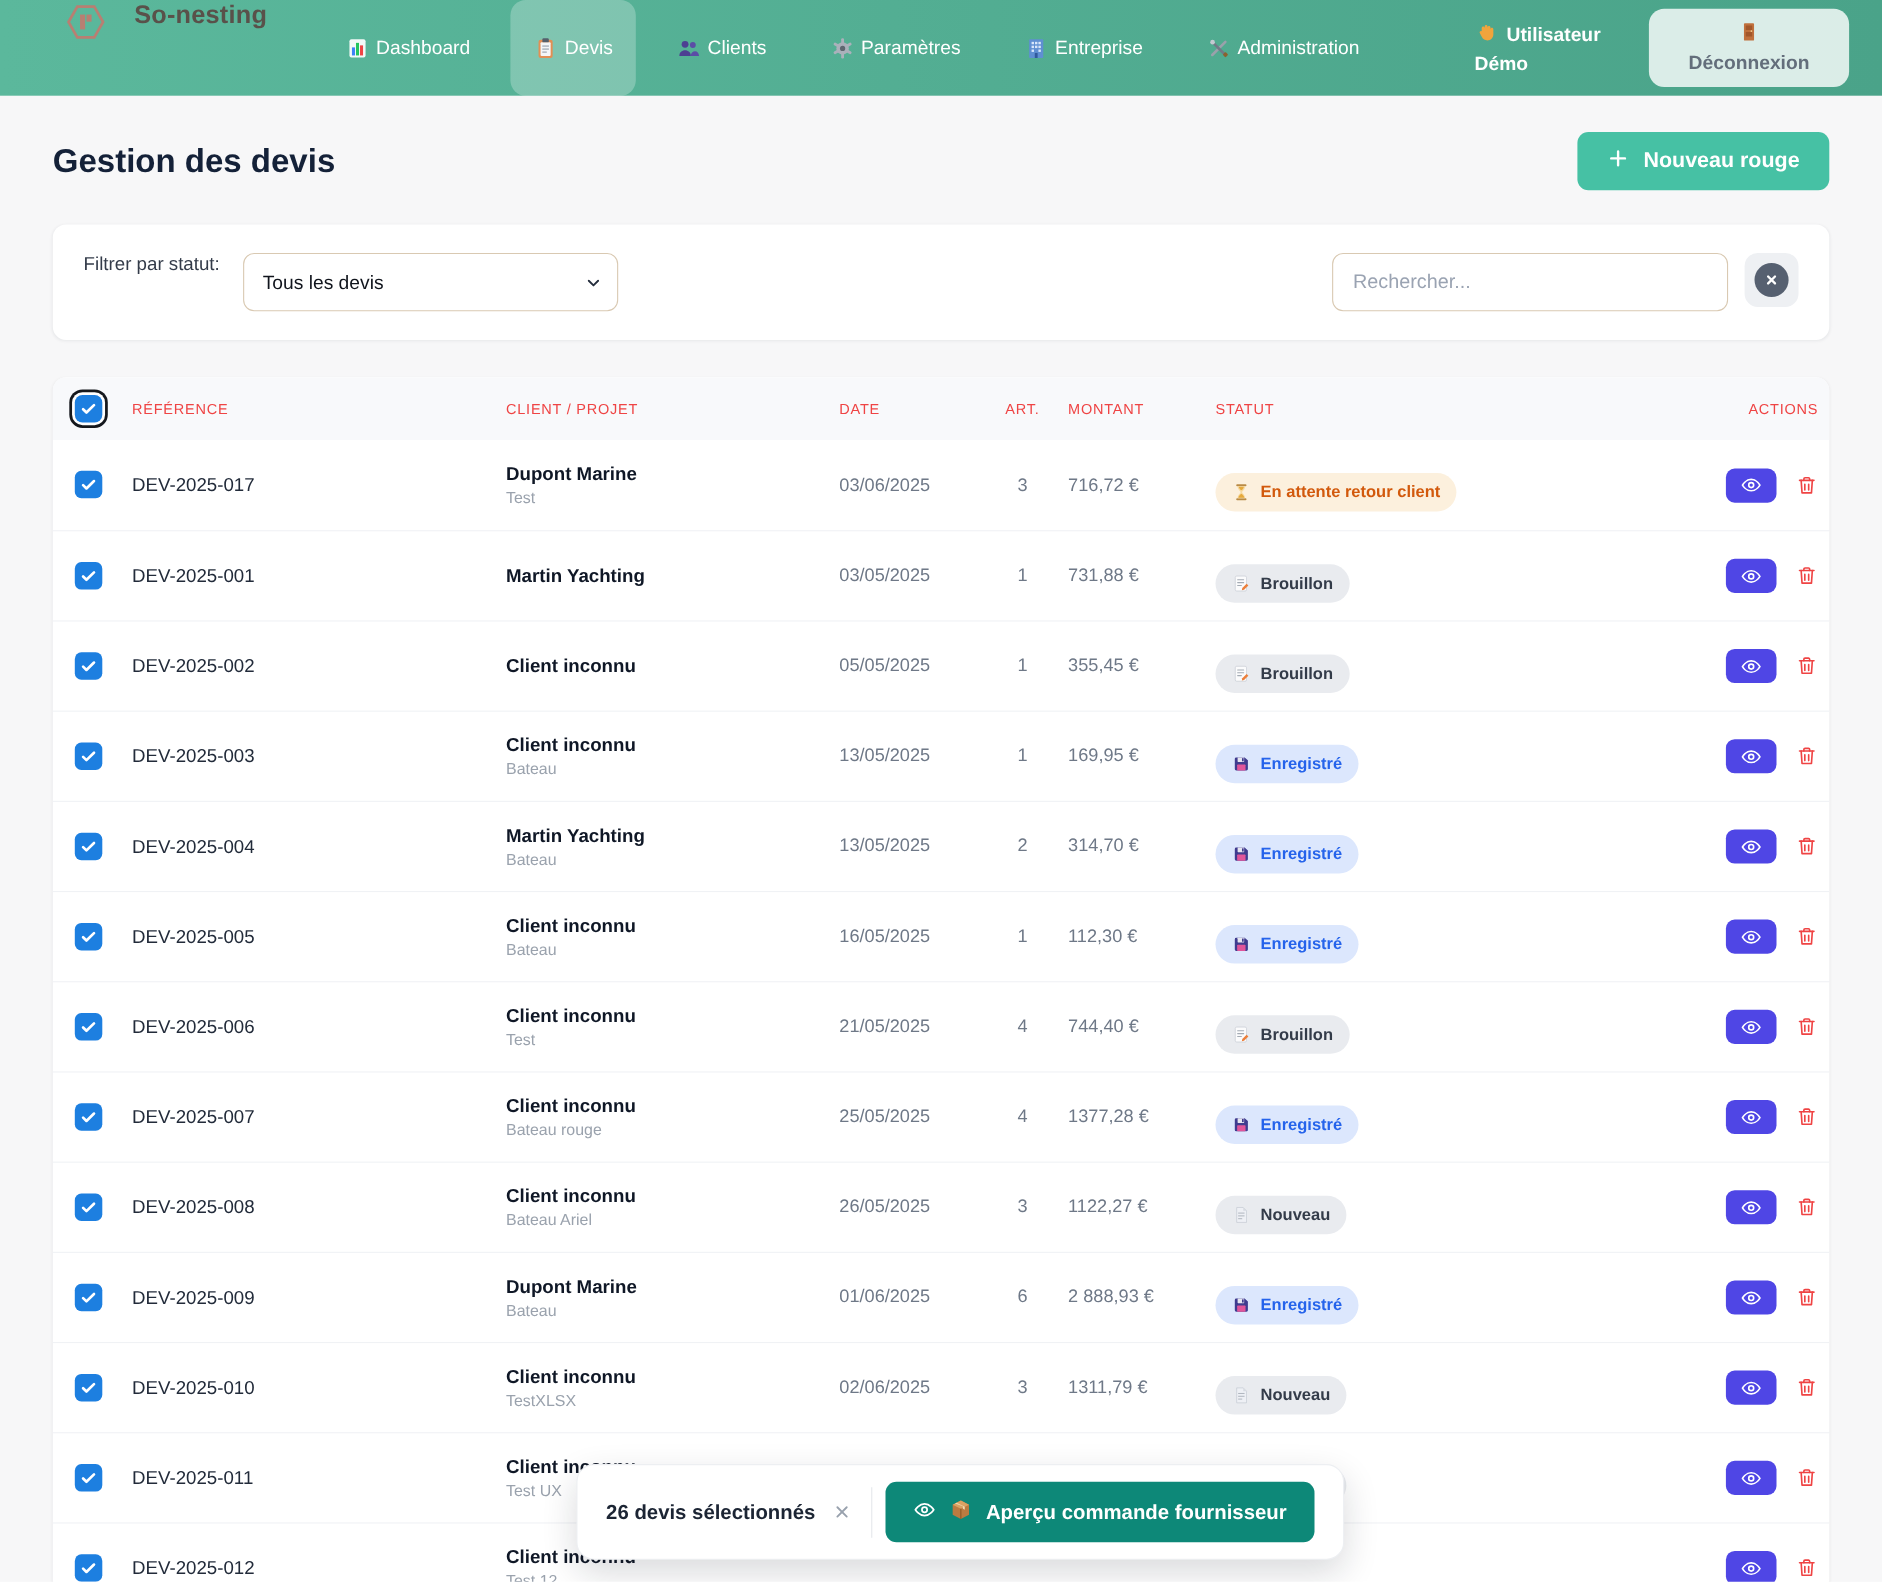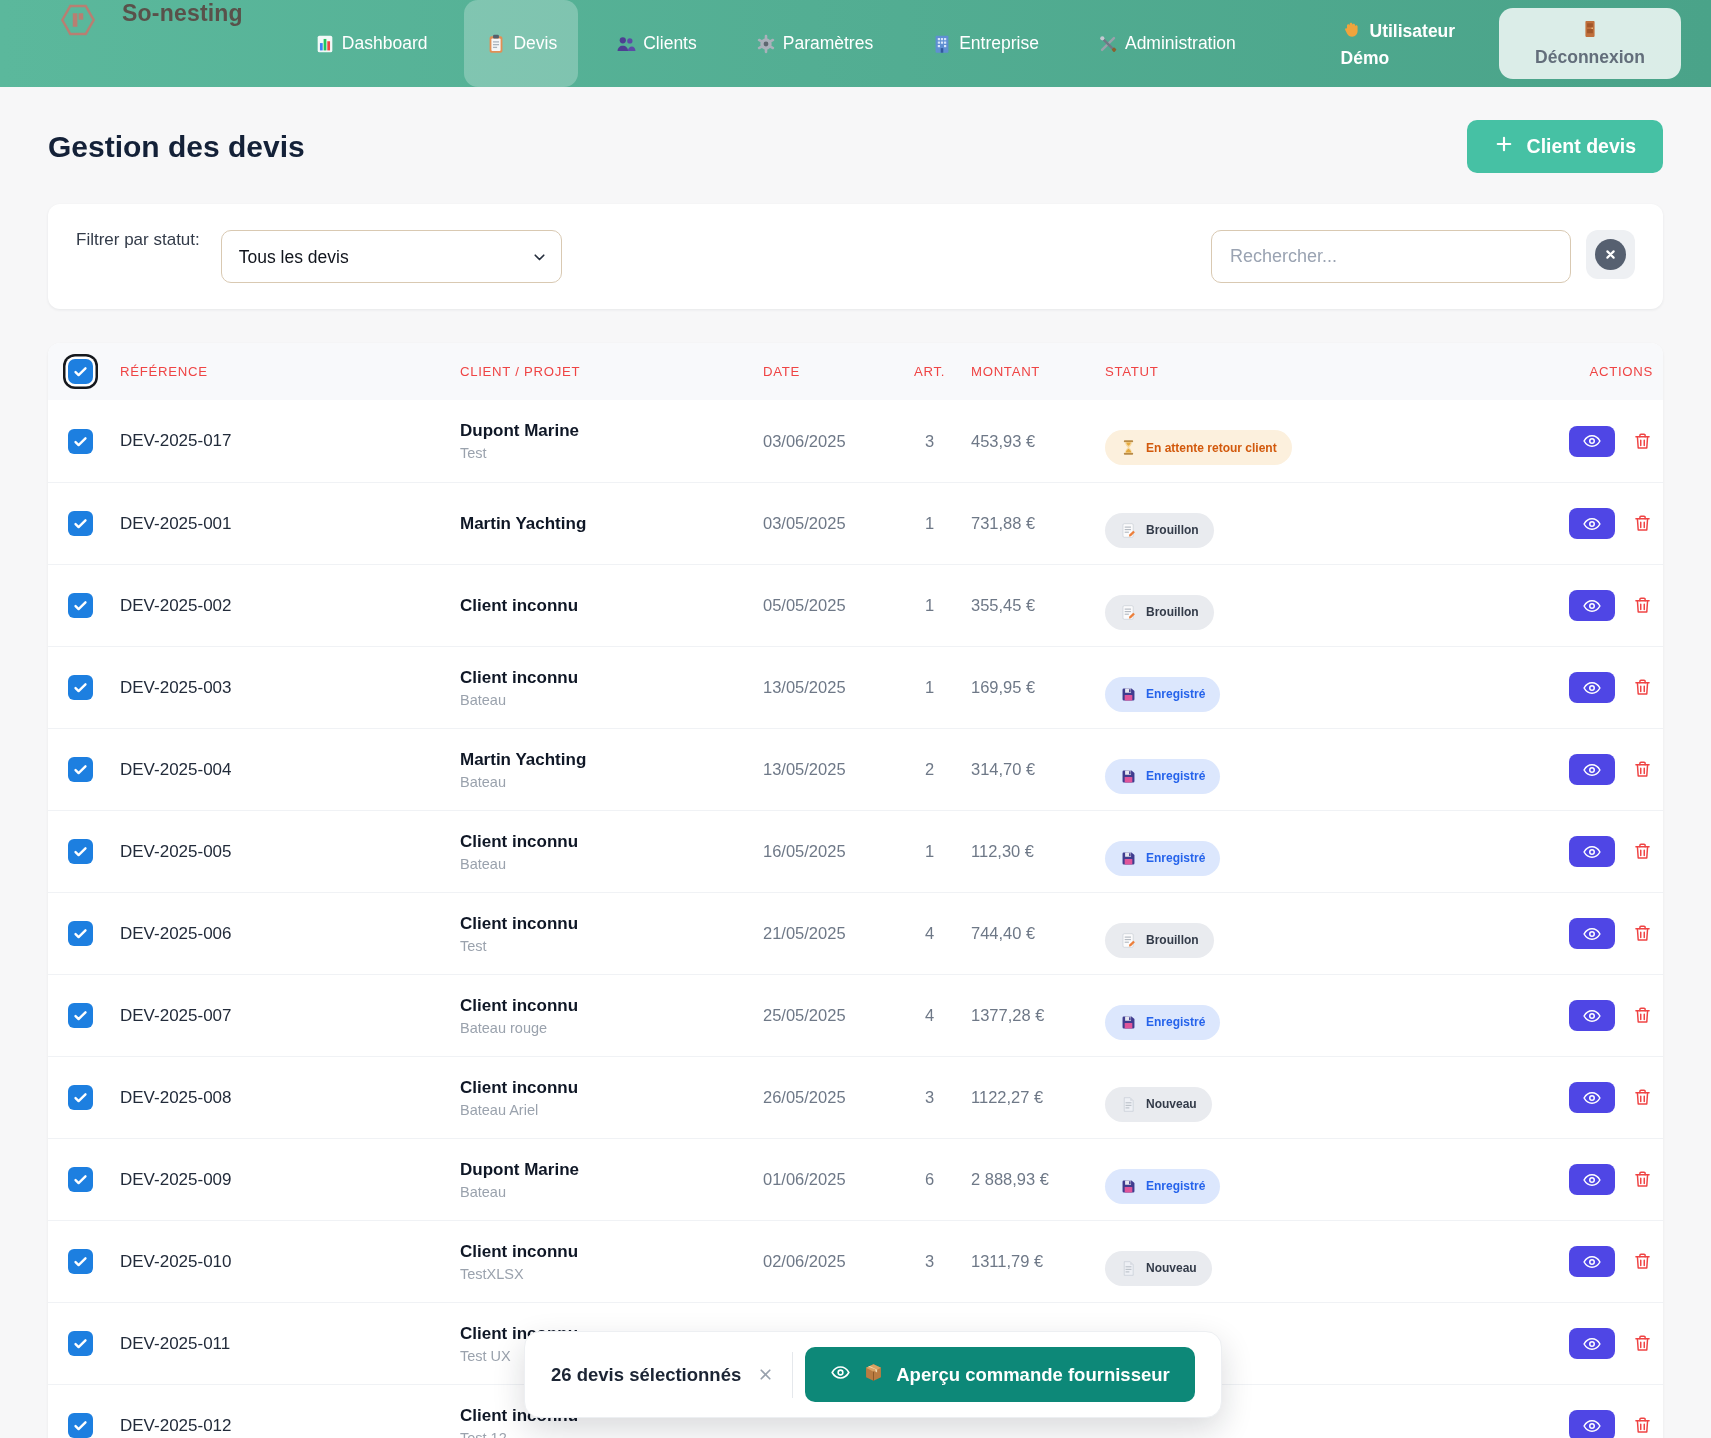--- a/index.html
+++ b/index.html
@@ -72,21 +72,21 @@
   .cb { width:25px; height:25px; border-radius:6px; background:#1d7fe0; display:inline-flex;
     align-items:center; justify-content:center; cursor:pointer; }
   .cb svg { width:17px; height:17px; }
   .cb.ring { box-shadow:0 0 0 2.5px #fff, 0 0 0 5px #15181d; border-radius:7px; }
   .ref { font-size:17px; font-weight:500; color:#222b3a; }
   .client-name { font-size:17px; font-weight:600; color:#0f1726; }
   .client-project { font-size:14.5px; color:#9aa2ad; margin-top:4px; }
   .cell.c-date, .cell.c-amount { font-size:16.5px; color:#6e7887; }
   .cell.c-art { font-size:16.5px; color:#6e7887; text-align:center; }
   .badge { display:inline-flex; align-items:center; gap:9px; height:35px; padding:0 15px;
-    border-radius:18px; font-size:12px; font-weight:700; white-space:nowrap;margin-top:13px; }
+    border-radius:18px; font-size:15px; font-weight:700; white-space:nowrap;margin-top:13px; }
   .badge-icon svg { width:17px; height:17px; display:block; }
   .st-draft, .st-new { background:#e9ebef; color:#333b49; }
   .st-saved { background:#dce7fd; color:#2563eb; }
   .st-waiting { background:#fcf0dd; color:#d2590c; }
   .cell.c-actions { display:flex; justify-content:flex-end; align-items:center; gap:17px; }
   .eye-btn { width:46px; height:31px; background:#4f46e5; border:none; border-radius:8px;
     display:flex; align-items:center; justify-content:center; cursor:pointer; }
   .eye-btn svg { width:20px; height:20px; }
   .trash-btn { background:none; border:none; padding:0; cursor:pointer; display:flex; }
   .trash-btn svg { width:21px; height:21px; }
@@ -218,21 +218,21 @@
   </button>
 </header>
 
 <main>
   <div class="title-row">
     <h1>Gestion des devis</h1>
     <button class="new-btn">
       <span><svg viewBox="0 0 24 24" fill="none" stroke="#fff" stroke-width="2.6" stroke-linecap="round">
             <path d="M12 4.5v15M4.5 12h15"></path>
           </svg></span>
-      <span>Client devis</span>
+      <span>Nouveau rouge</span>
     </button>
   </div>
 
   <div class="filter-card">
     <span class="filter-label">Filtrer par statut:</span>
     <span class="status-select-wrap">
       <select>
         <option>Tous les devis</option>
       </select>
       <span class="chev">
@@ -277,21 +277,21 @@
                 <path d="M5 12.8l4.3 4.2L19 7.5"></path>
               </svg>
             </span></div>
           <div class="cell c-ref ref">DEV-2025-017</div>
           <div class="cell c-client">
             <div class="client-name">Dupont Marine</div>
             <div class="client-project">Test</div>
           </div>
           <div class="cell c-date">03/06/2025</div>
           <div class="cell c-art">3</div>
-          <div class="cell c-amount">453,93 €</div>
+          <div class="cell c-amount">716,72 €</div>
           <div class="cell c-status"><span class="badge st-waiting">
               <span class="badge-icon">
                 <svg viewBox="0 0 20 20">
                   <rect x="4.5" y="1.5" width="11" height="2.2" rx="1.1" fill="#b98a45"></rect>
                   <rect x="4.5" y="16.3" width="11" height="2.2" rx="1.1" fill="#b98a45"></rect>
                   <path d="M6 3.7h8c0 2.6-1.4 4.4-3 5.6v1.4c1.6 1.2 3 3 3 5.6H6c0-2.6 1.4-4.4 3-5.6V9.3C7.4 8.1 6 6.3 6 3.7z" fill="#f6d9a0"></path>
                   <path d="M7.3 4h5.4c-.4 1.8-1.5 3-2.7 3.8C8.8 7 7.7 5.8 7.3 4z" fill="#e5a93d"></path>
                   <path d="M10 11.5c1.5 1 2.9 2.4 3.2 4.5H6.8c.3-2.1 1.7-3.5 3.2-4.5z" fill="#e5a93d"></path>
                 </svg>
               </span>

